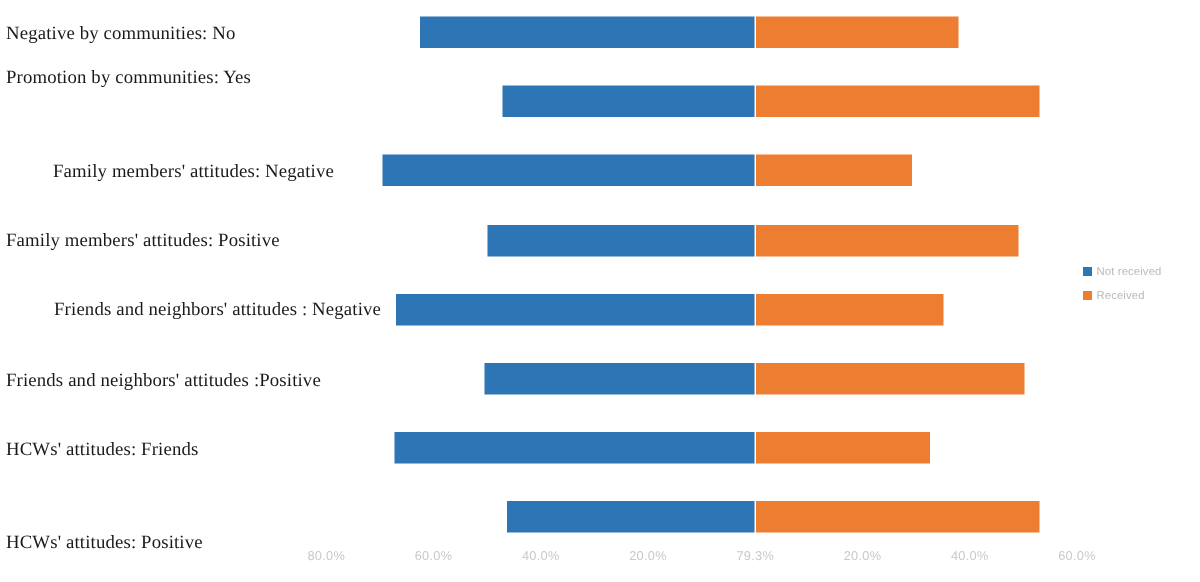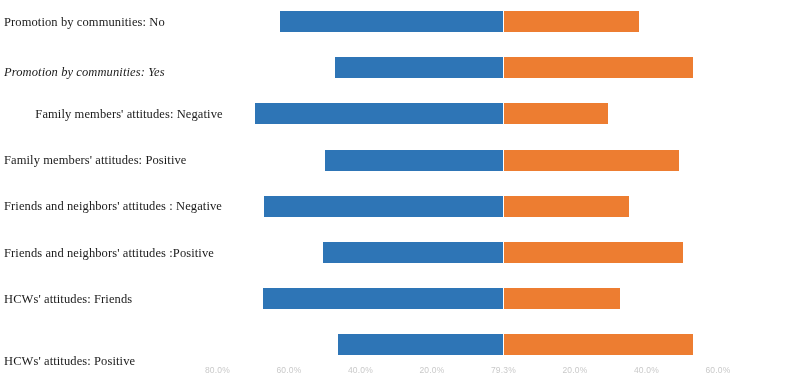--- a/index.html
+++ b/index.html
@@ -105,25 +105,25 @@
     white-space: nowrap;
     letter-spacing: 0.1px;
   }
 </style>
 </head>
 <body>
 
 <div id="chart-root">
 
   <div id="category-labels">
-    <div class="cat-label" style="top: 14.5px;">Promotion by communities: No</div>
-    <div class="cat-label" style="top: 65px; font-style: italic;">Promotion by communities: Yes</div>
+    <div class="cat-label" style="top: 14.5px;">Negative by communities: No</div>
+    <div class="cat-label" style="top: 44px;">Promotion by communities: Yes</div>
     <div class="cat-label" style="top: 106.9px; text-align: center;">Family members' attitudes: Negative</div>
     <div class="cat-label" style="top: 153.1px;">Family members' attitudes: Positive</div>
-    <div class="cat-label" style="top: 199.3px;">Friends  and neighbors' attitudes : Negative</div>
+    <div class="cat-label" style="top: 199.3px; text-align: right;">Friends  and neighbors' attitudes : Negative</div>
     <div class="cat-label" style="top: 245.5px;">Friends  and neighbors' attitudes :Positive</div>
     <div class="cat-label" style="top: 291.7px;">HCWs' attitudes: Friends</div>
     <div class="cat-label" style="top: 354px;">HCWs' attitudes: Positive</div>
   </div>
 
   <div id="plot-area">
       <div class="bar-row" style="top: 11px;">
         <div class="seg seg-neg" title="Not received: 62.4%" style="left: 280.42px; width: 223.08px; background: rgb(46, 117, 182);"></div>
         <div class="seg seg-pos" title="Received: 37.8%" style="left: 503.5px; width: 135.135px; background: rgb(237, 125, 49);"></div>
       </div>
@@ -161,14 +161,24 @@
       <div class="xtick" style="left: 217.5px;">80.0%</div>
       <div class="xtick" style="left: 289px;">60.0%</div>
       <div class="xtick" style="left: 360.5px;">40.0%</div>
       <div class="xtick" style="left: 432px;">20.0%</div>
       <div class="xtick" style="left: 503.5px;">79.3%</div>
       <div class="xtick" style="left: 575px;">20.0%</div>
       <div class="xtick" style="left: 646.5px;">40.0%</div>
       <div class="xtick" style="left: 718px;">60.0%</div>
     </div>
 
+  <div id="legend">
+    <div class="legend-item">
+      <span class="legend-swatch" style="background: rgb(46, 117, 182);"></span>
+      <span class="legend-text">Not received</span>
+    </div>
+    <div class="legend-item">
+      <span class="legend-swatch" style="background: rgb(237, 125, 49);"></span>
+      <span class="legend-text">Received</span>
+    </div>
+  </div>
 
 </div>
 
 </body></html>

